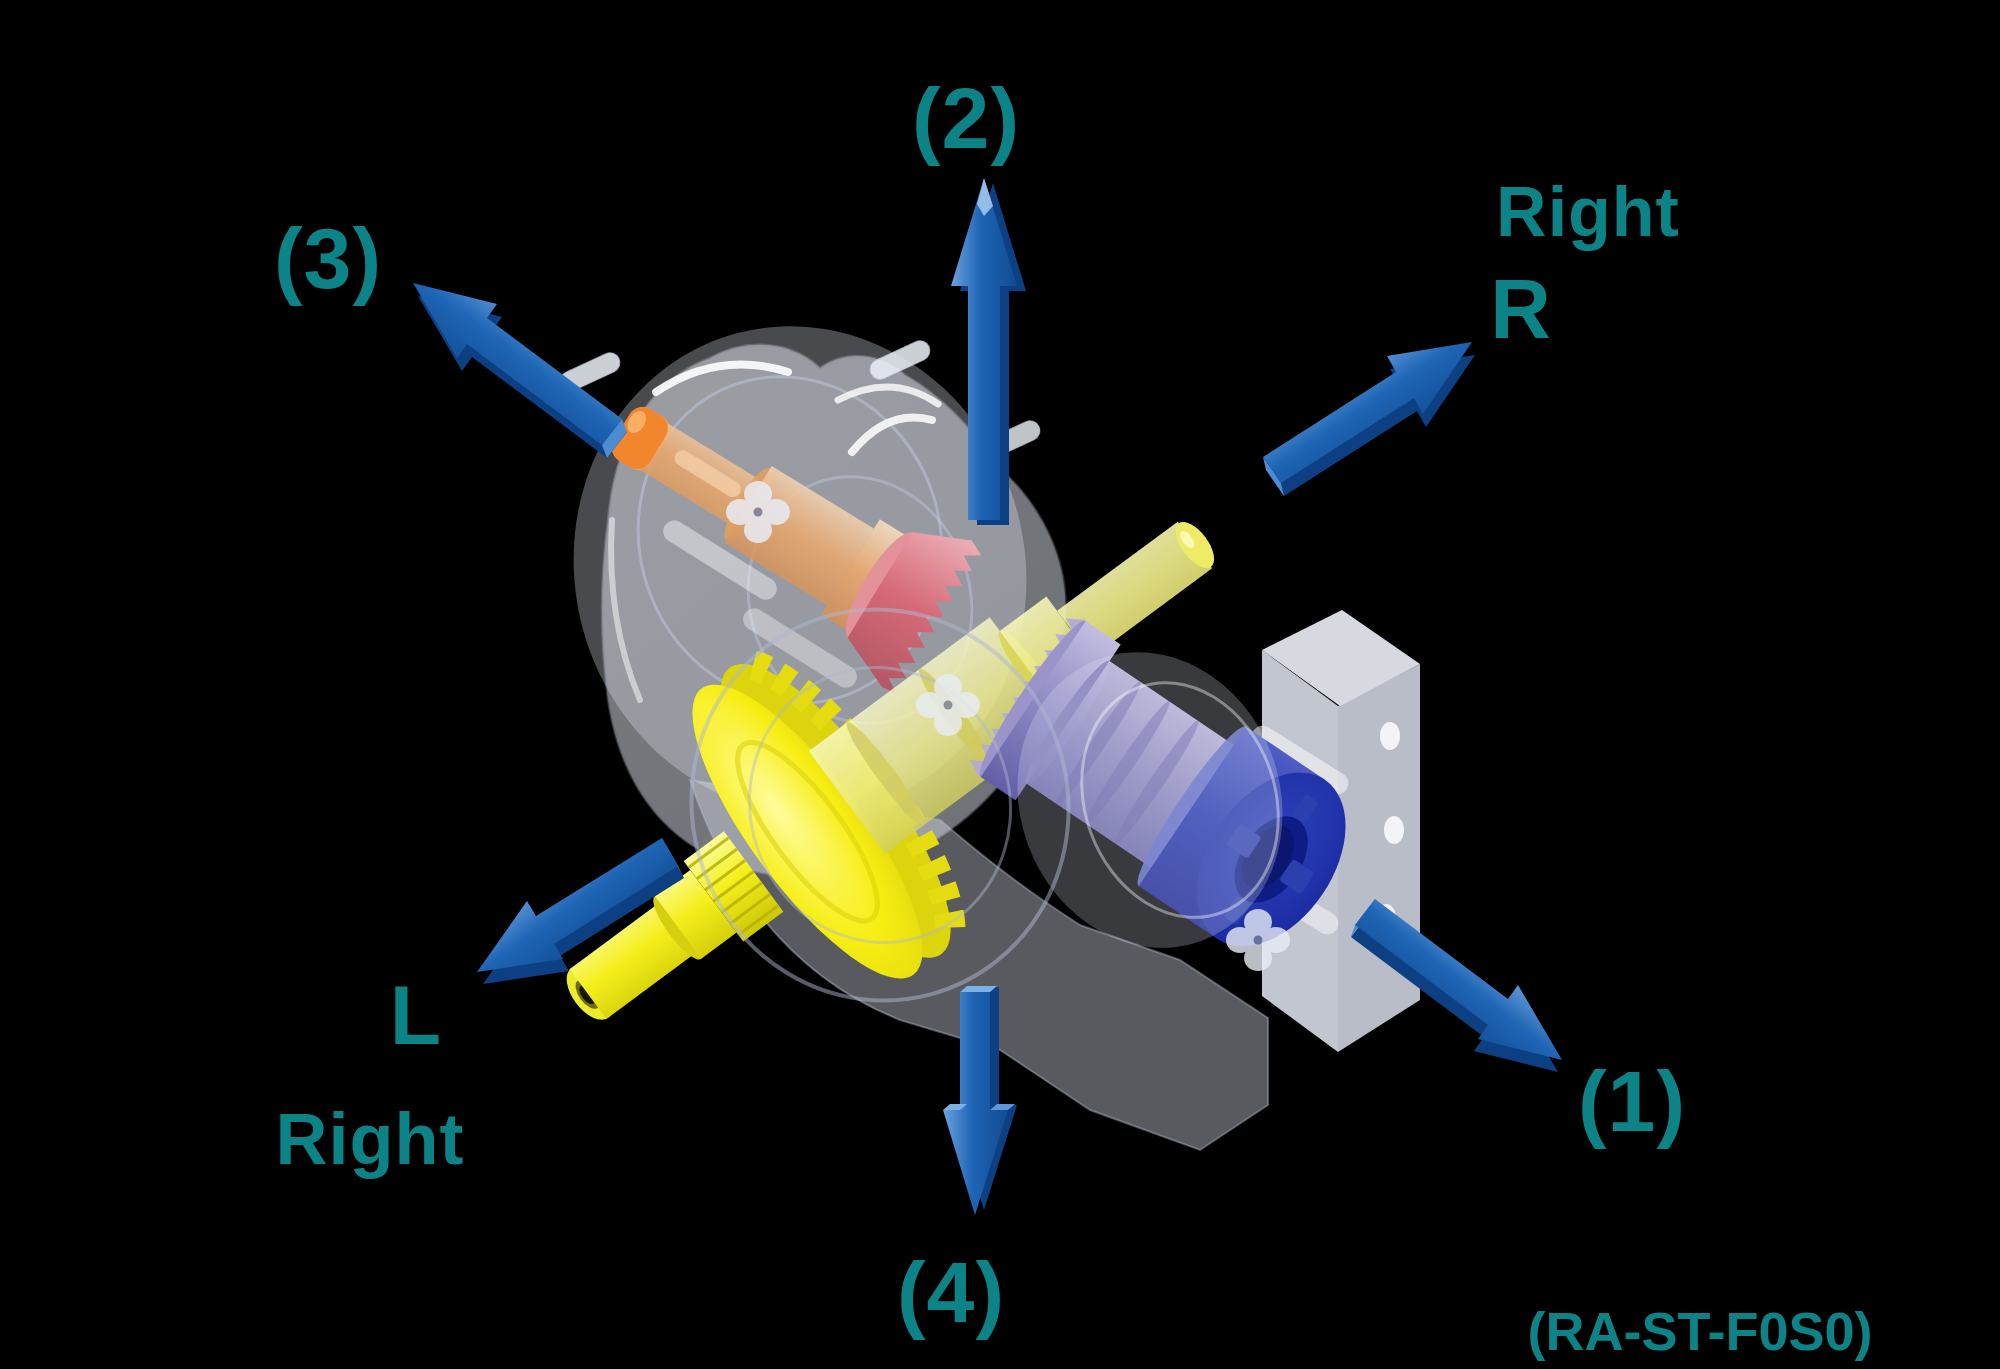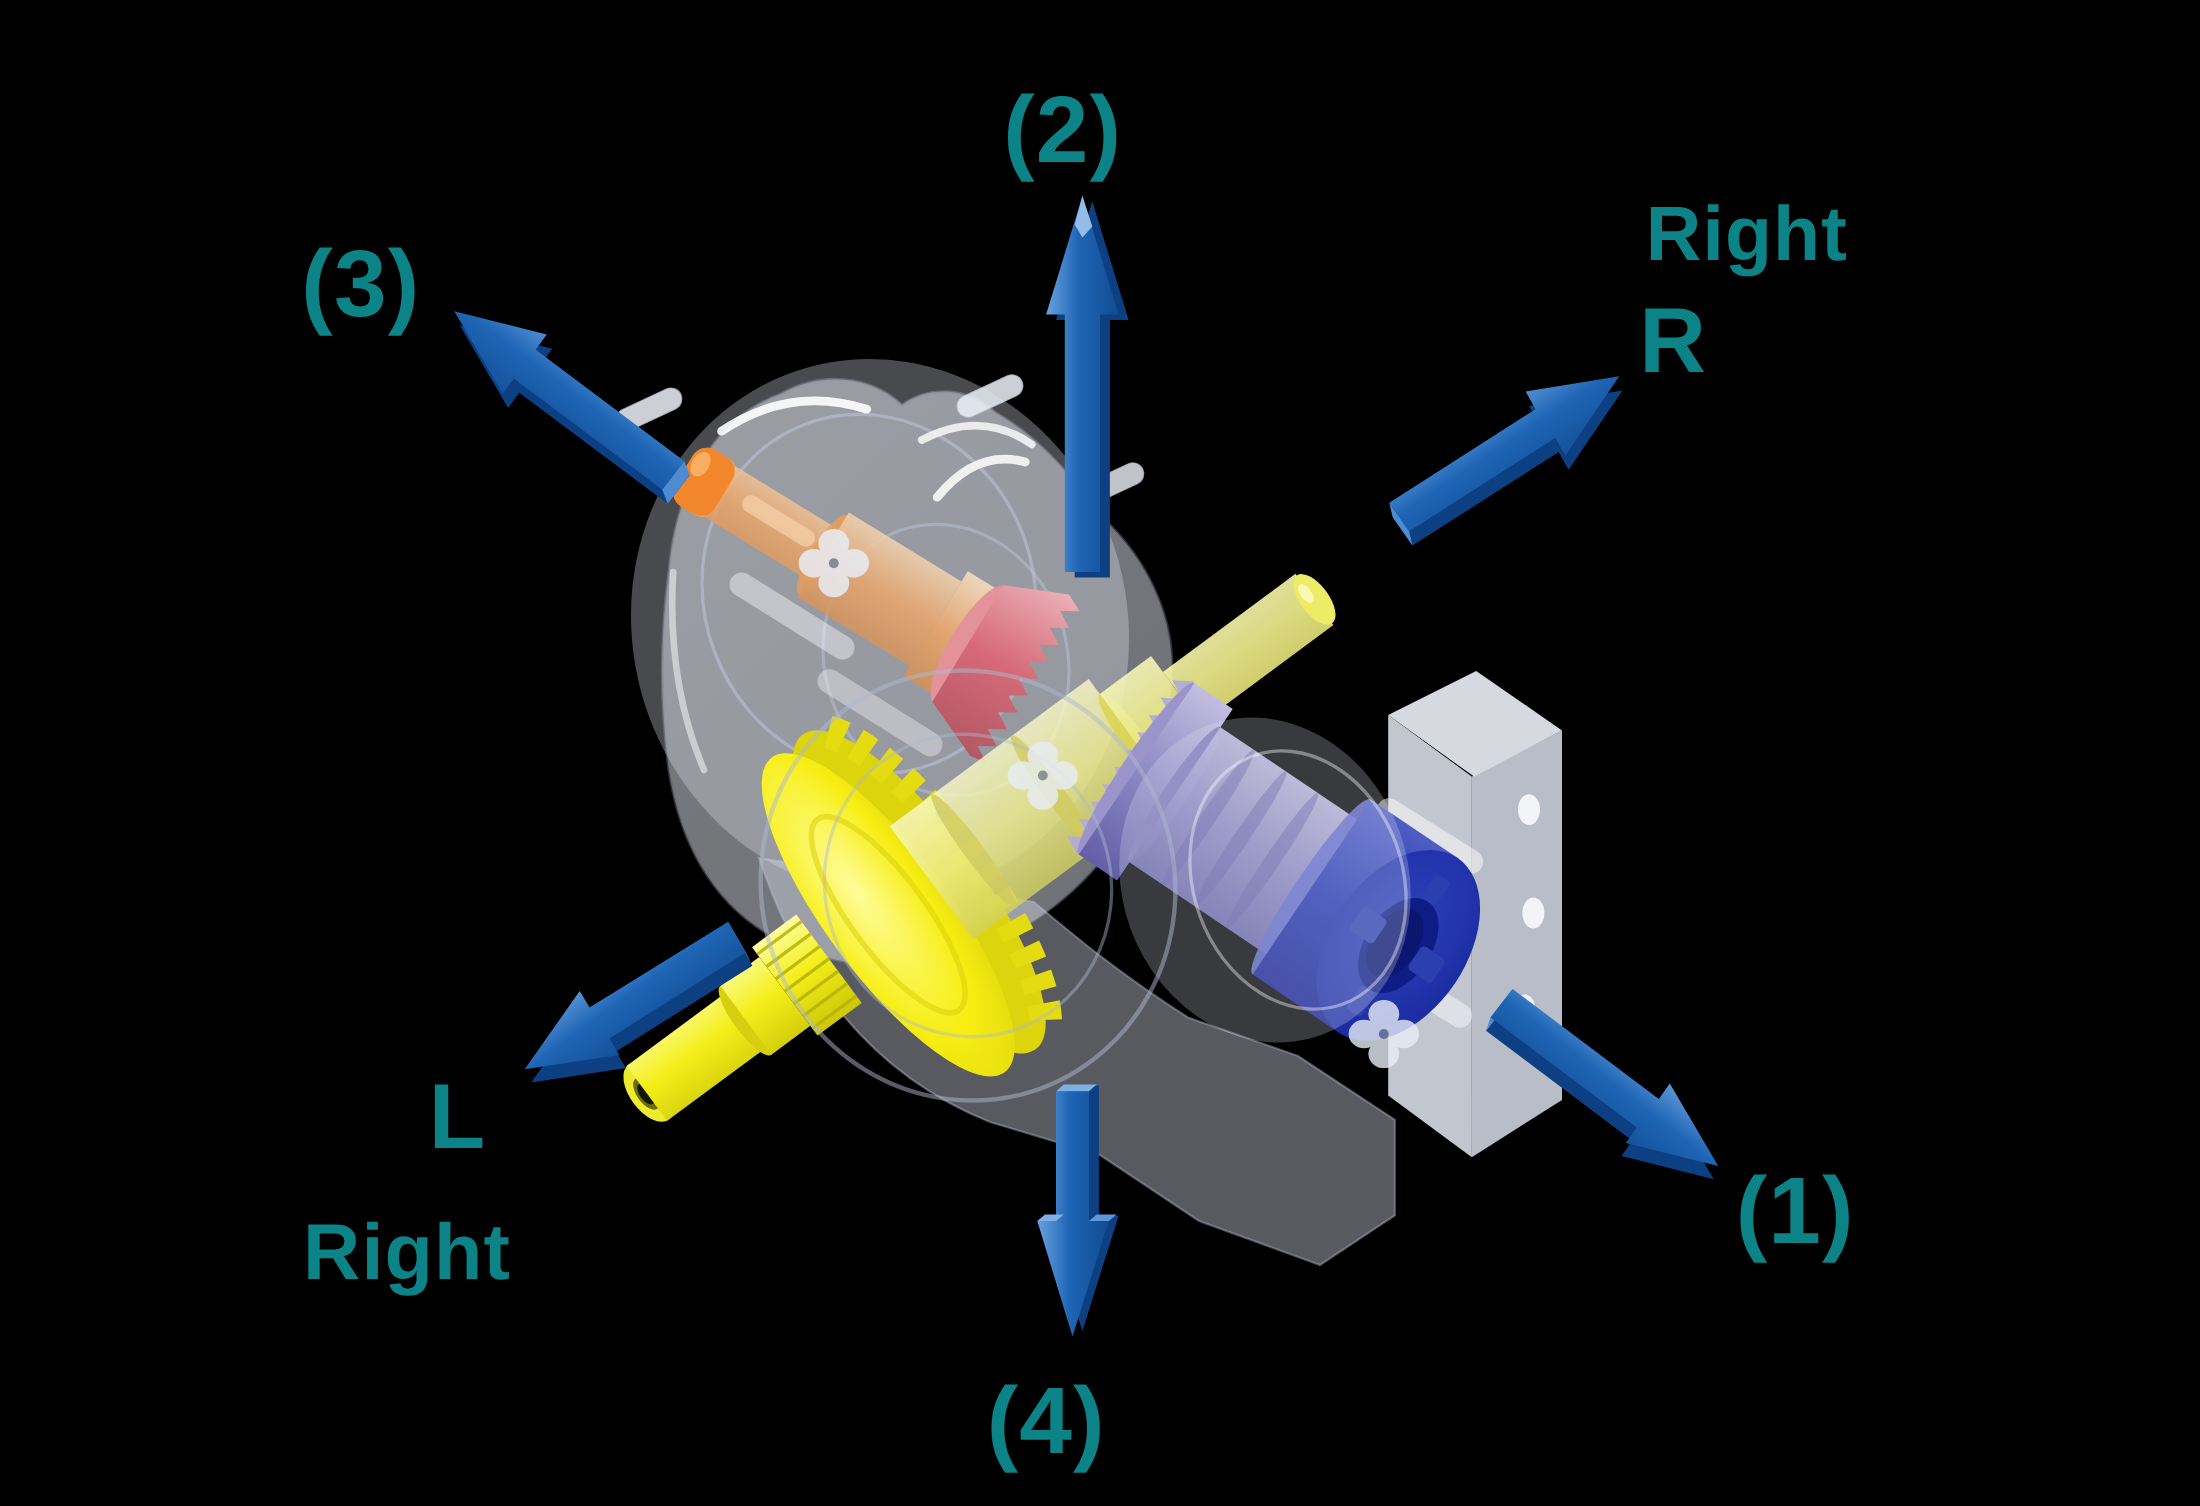--- a/index.html
+++ b/index.html
@@ -290,14 +290,15 @@
 </svg>
 
 <div class="label fs-big" style="left:966px;  top:118px;">(2)</div>
 <div class="label fs-big" style="left:328px;  top:258px;">(3)</div>
 <div class="label fs-word" style="left:1588px; top:212px;">Right</div>
 <div class="label fs-letter" style="left:1521px; top:309px;">R</div>
 <div class="label fs-letter" style="left:416px;  top:1015px;">L</div>
 <div class="label fs-leftword" style="left:370px;  top:1139px;">Right</div>
 <div class="label fs-big" style="left:951px;  top:1292px;">(4)</div>
 <div class="label fs-big" style="left:1632px; top:1101px;">(1)</div>
+<div class="label fs-code" style="left:1700px; top:1331px;">(RA-ST-F0S0)</div>
 
 </div>
 
 </body></html>

